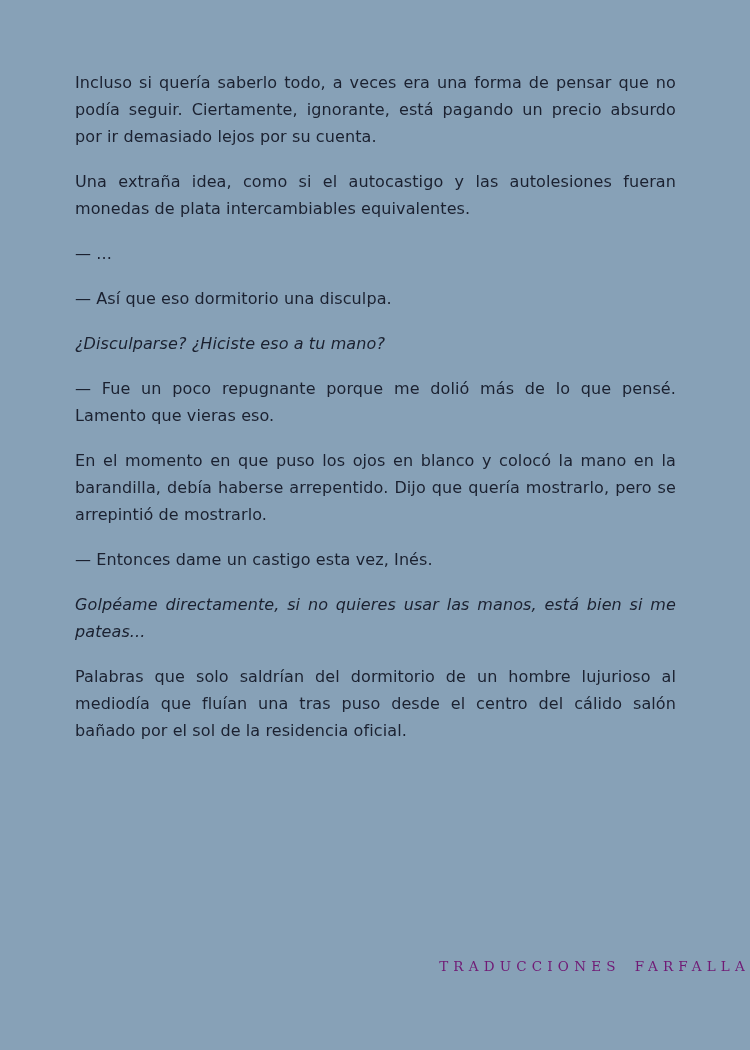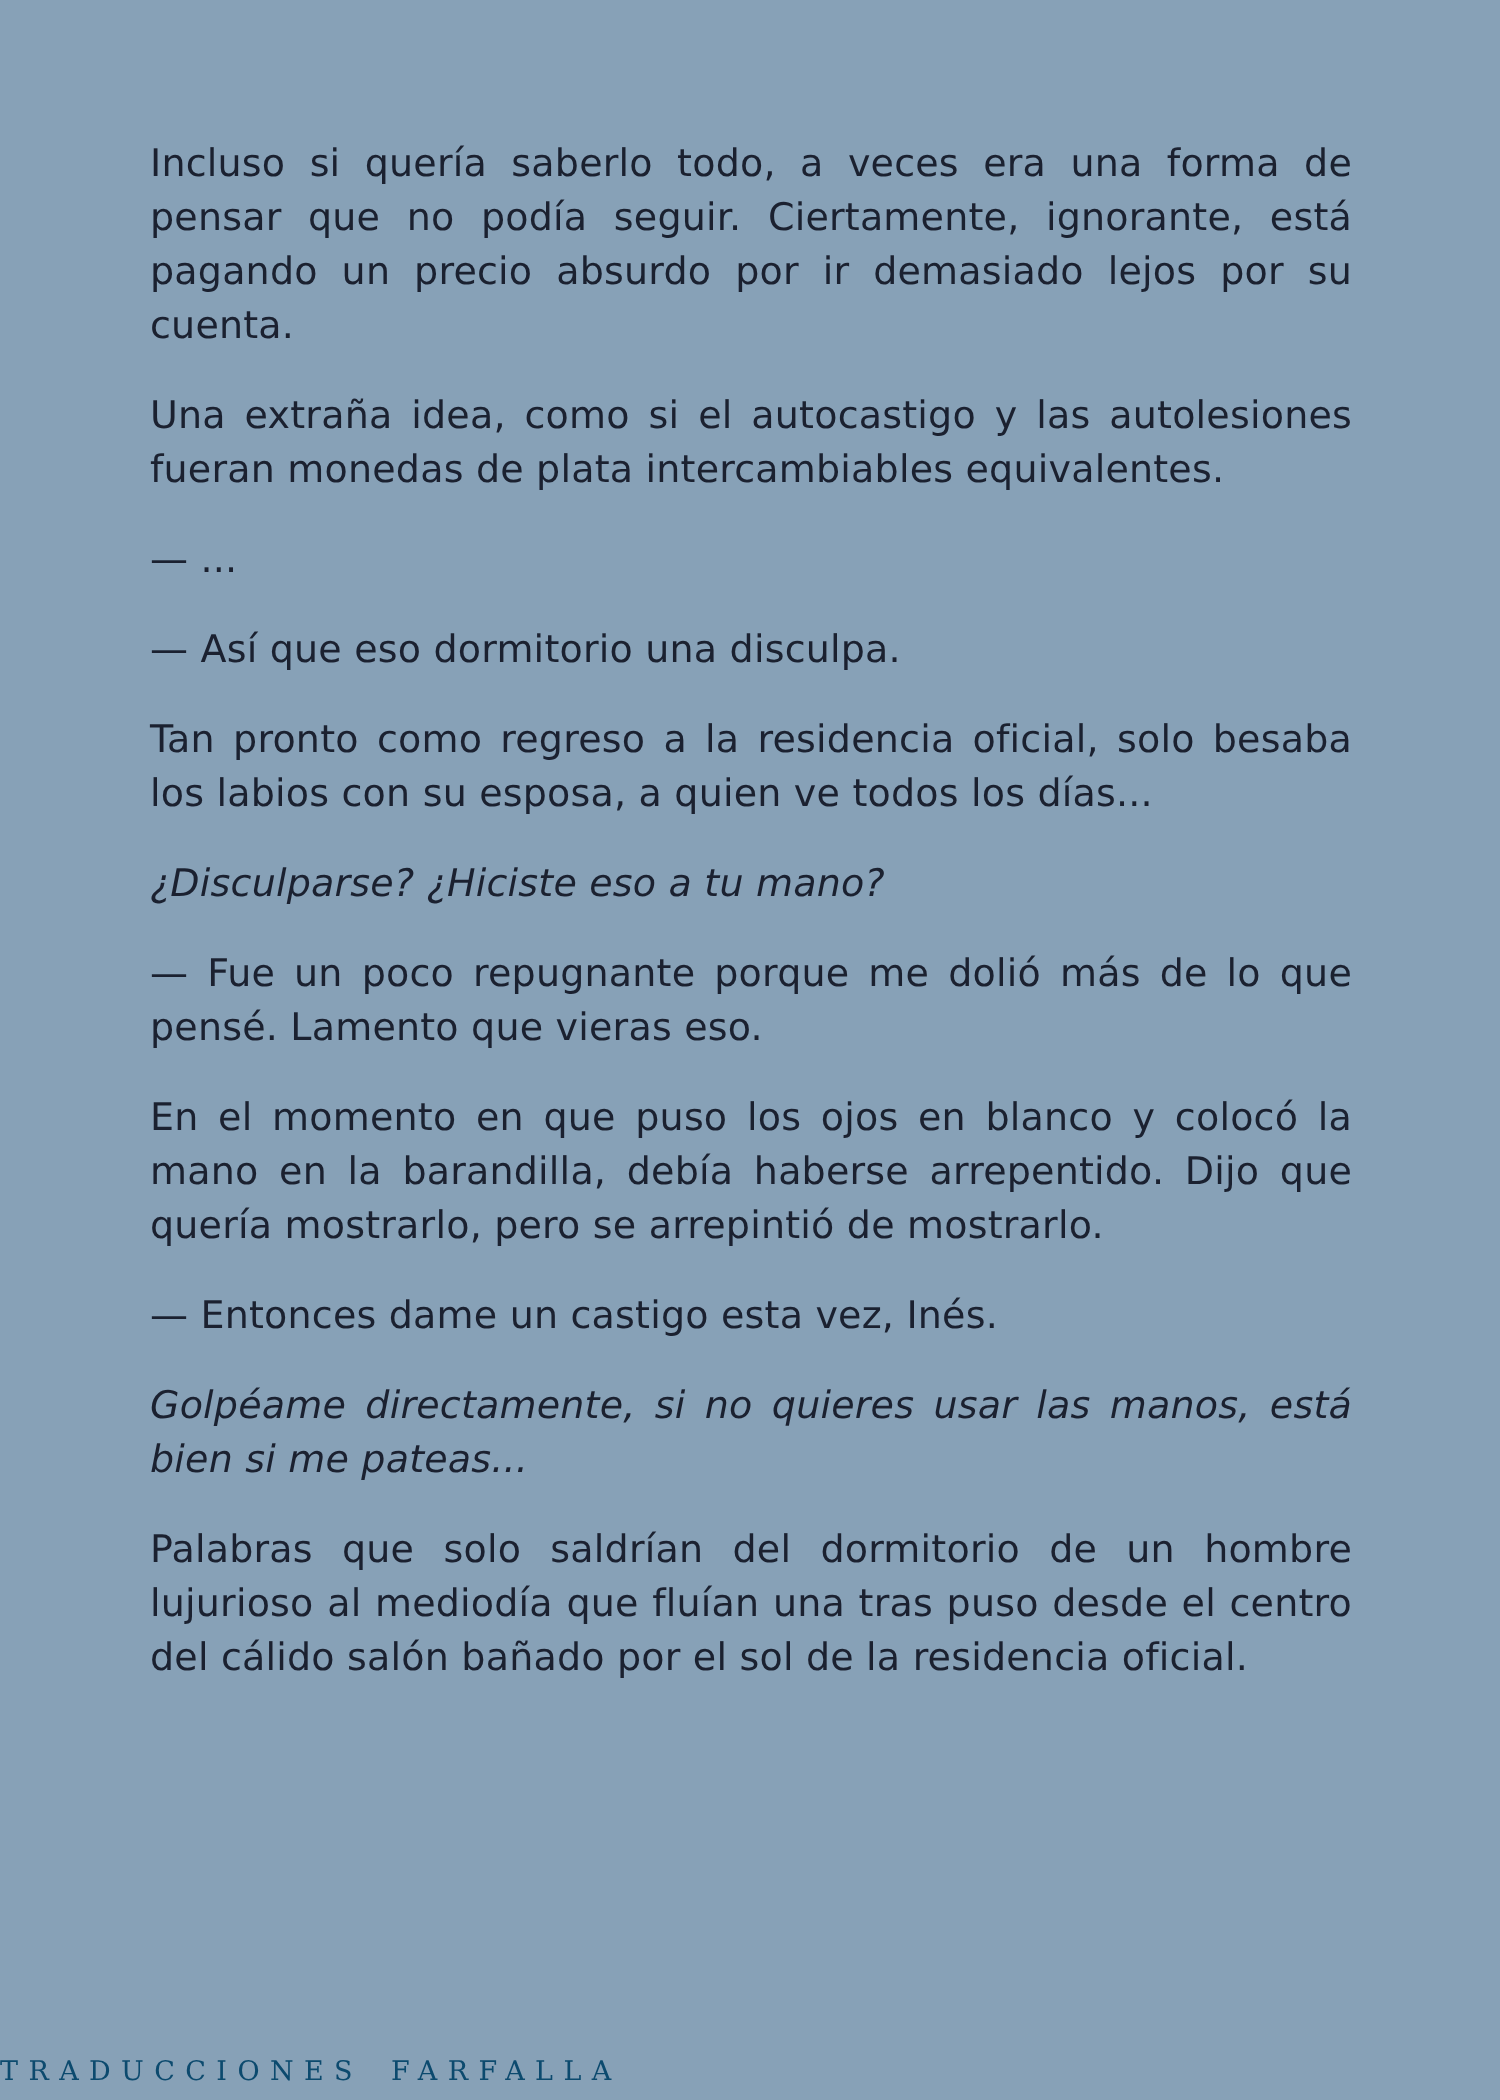--- a/index.html
+++ b/index.html
@@ -12,58 +12,57 @@
       background: #87a1b7;
       position: relative;
       overflow: hidden;
     }
     .page {
       position: absolute;
       left: 75px;
       top: 69px;
       width: 601px;
       font-family: "DejaVu Sans", sans-serif;
-      font-size: 19px;
+      font-size: 16px;
       line-height: 27px;
       color: #1b2130;
       letter-spacing: 0.1px;
     }
     .para {
       margin: 0 0 18px 0;
       text-align: justify;
       text-align-last: left;
       hyphens: none;
     }
     .para.italic {
       font-style: italic;
     }
     .footer {
       position: absolute;
       left: 0;
       right: 0;
-      top: 1028px;
-      text-align: left;
+      top: 958px;
+      text-align: right;
       font-family: "DejaVu Serif", serif;
       font-size: 13.5px;
       letter-spacing: 5.2px;
-      color: #0c4a6e;
+      color: #701a75;
     }
     .footer span + span {
       margin-left: 14px;
     }
   </style>
 </head>
 <body>
 
 <div class="page">
   <p class="para">Incluso si quería saberlo todo, a veces era una forma de pensar que no podía seguir. Ciertamente, ignorante, está pagando un precio absurdo por ir demasiado lejos por su cuenta.</p>
   <p class="para">Una extraña idea, como si el autocastigo y las autolesiones fueran monedas de plata intercambiables equivalentes.</p>
   <p class="para">— ...</p>
   <p class="para">— Así que eso dormitorio una disculpa.</p>
-  <p class="para">Tan pronto como regreso a la residencia oficial, solo besaba los labios con su esposa, a quien ve todos los días...</p>
   <p class="para italic">¿Disculparse? ¿Hiciste eso a tu mano?</p>
   <p class="para">— Fue un poco repugnante porque me dolió más de lo que pensé. Lamento que vieras eso.</p>
   <p class="para">En el momento en que puso los ojos en blanco y colocó la mano en la barandilla, debía haberse arrepentido. Dijo que quería mostrarlo, pero se arrepintió de mostrarlo.</p>
   <p class="para">— Entonces dame un castigo esta vez, Inés.</p>
   <p class="para italic">Golpéame directamente, si no quieres usar las manos, está bien si me pateas...</p>
   <p class="para">Palabras que solo saldrían del dormitorio de un hombre lujurioso al mediodía que fluían una tras puso desde el centro del cálido salón bañado por el sol de la residencia oficial.</p>
 </div>
 
 <div class="footer">
   <span>TRADUCCIONES</span><span>FARFALLA</span>

